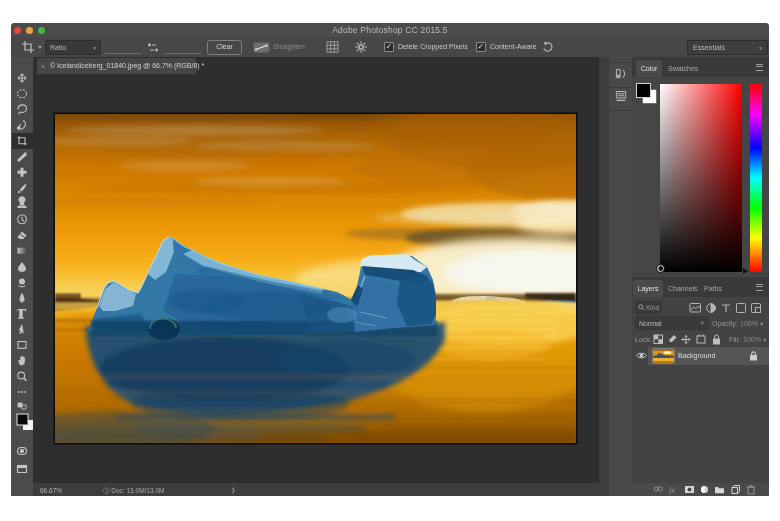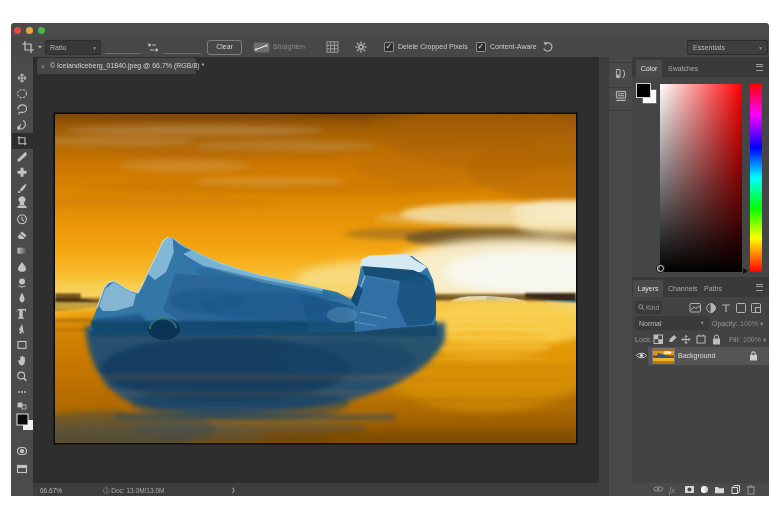--- a/index.html
+++ b/index.html
@@ -35,20 +35,21 @@
   .ham:after{content:"";position:absolute;left:0;top:1.4px;width:7px;height:1px;background:#aaa;}
 </style>
 </head>
 <body>
 <div id="page">
   <div id="win">
     <div id="titlebar">
       <div class="light" style="left:2.5px;background:#e2493f;"></div>
       <div class="light" style="left:14.5px;background:#e3a73c;"></div>
       <div class="light" style="left:26.5px;background:#44b54d;"></div>
+      <div id="title">Adobe Photoshop CC 2015.5</div>
     </div>
     <div id="optbar">
 
       <svg class="abs" style="left:10px;top:3px;" width="22" height="14" viewBox="0 0 22 14">
         <g stroke="#c5c5c5" stroke-width="1.2" fill="none">
           <path d="M4,1 L4,10 L13,10"></path>
           <path d="M1,4 L10,4 L10,13"></path>
         </g>
         <path d="M17,6 l4,0 l-2,2.6 z" fill="#b0b0b0"></path>
       </svg>

